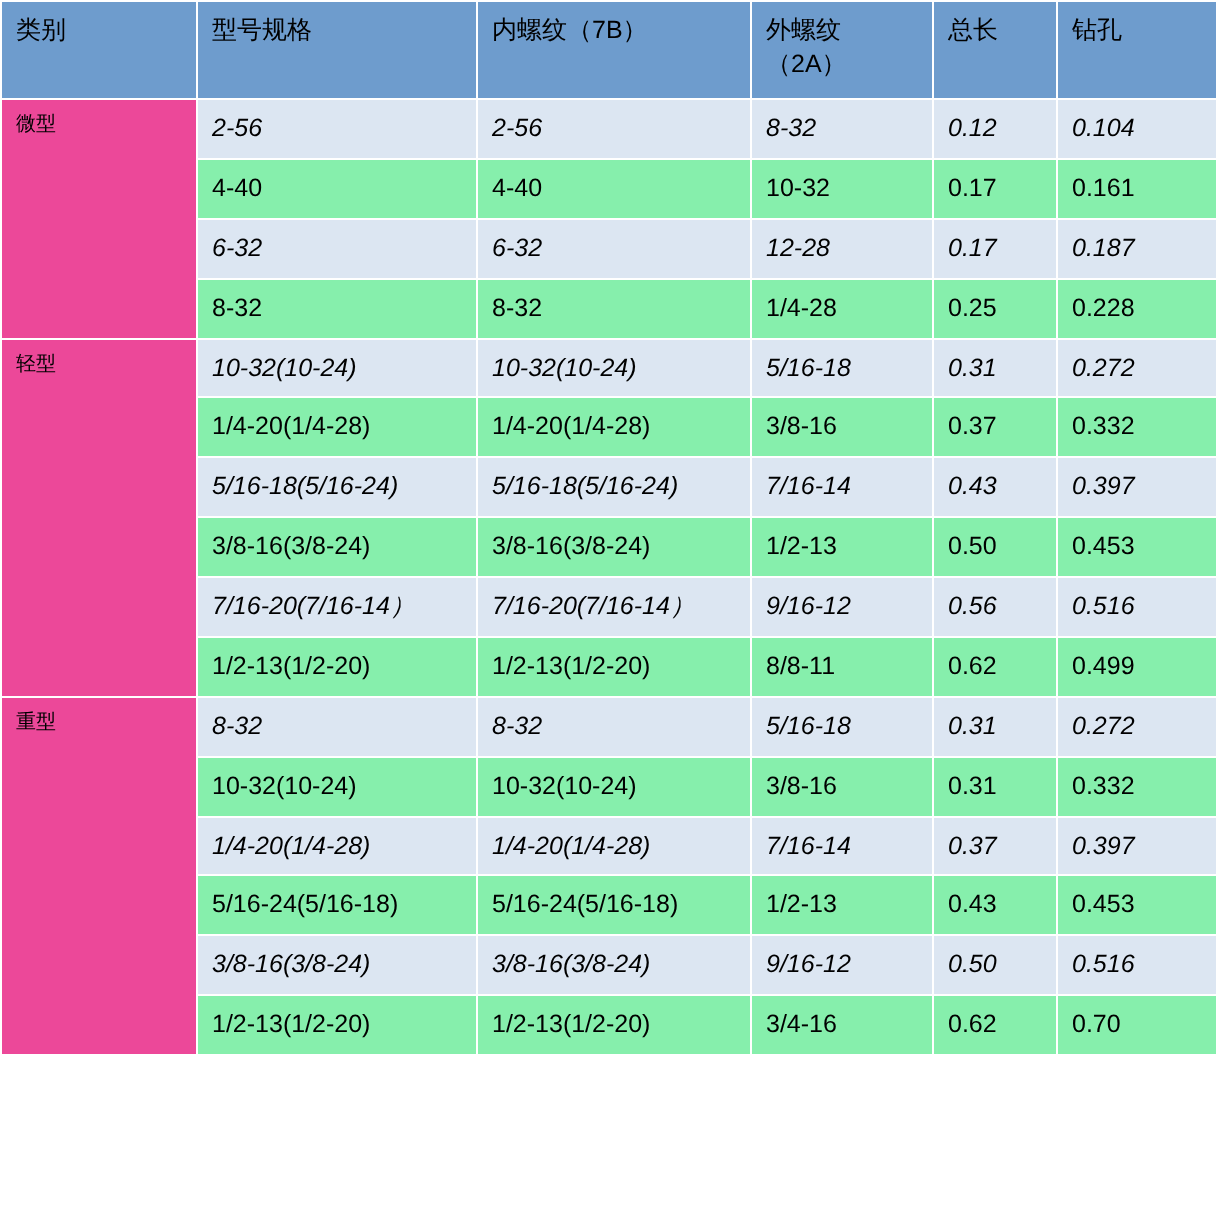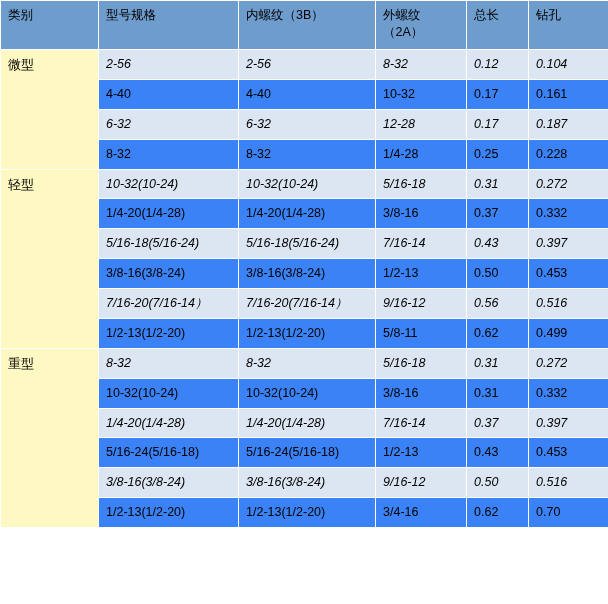--- a/index.html
+++ b/index.html
@@ -38,50 +38,50 @@
   }
   
   col.c0 { width: 98px; }
   col.c1 { width: 140px; }
   col.c2 { width: 137px; }
   col.c3 { width: 91px; }
   col.c4 { width: 62px; }
   col.c5 { width: 80px; }
 
   td.cat {
-    background: #fef9c3;
-    font-size: 13px;
+    background: #ec4899;
+    font-size: 10px;
     vertical-align: top;
     padding-top: 10px;
     padding-left: 20px;
     border-left: 1px solid #ffffff;
     border-right: 1px solid #ffffff;
     color: #000000;
   }
   tr.band-a td.data { background: #dce6f2; font-style: italic; }
-  tr.band-b td.data { background: #3b82f6; }
+  tr.band-b td.data { background: #86efac; }
   td.data { background: #dce6f2; }
 </style>
 </head>
 <body>
 
 <table class="spec-table">
   <colgroup>
     <col class="c0">
       <col class="c1">
       <col class="c2">
       <col class="c3">
       <col class="c4">
       <col class="c5">
   </colgroup>
   <thead>
     <tr>
       <th>类别</th>
       <th>型号规格</th>
-      <th>内螺纹（3B）</th>
+      <th>内螺纹（7B）</th>
       <th>外螺纹（2A）</th>
       <th>总长</th>
       <th>钻孔</th>
     </tr>
   </thead>
   <tbody id="table-body">
       <tr class="band-a">
         <td class="cat" rowspan="4">微型</td>
         <td class="data">2-56</td>
         <td class="data">2-56</td>
@@ -142,21 +142,21 @@
       <tr class="band-a">
         <td class="data">7/16-20(7/16-14）</td>
         <td class="data">7/16-20(7/16-14）</td>
         <td class="data">9/16-12</td>
         <td class="data">0.56</td>
         <td class="data">0.516</td>
       </tr>
       <tr class="band-b">
         <td class="data">1/2-13(1/2-20)</td>
         <td class="data">1/2-13(1/2-20)</td>
-        <td class="data">5/8-11</td>
+        <td class="data">8/8-11</td>
         <td class="data">0.62</td>
         <td class="data">0.499</td>
       </tr>
       <tr class="band-a">
         <td class="cat" rowspan="6">重型</td>
         <td class="data">8-32</td>
         <td class="data">8-32</td>
         <td class="data">5/16-18</td>
         <td class="data">0.31</td>
         <td class="data">0.272</td>

